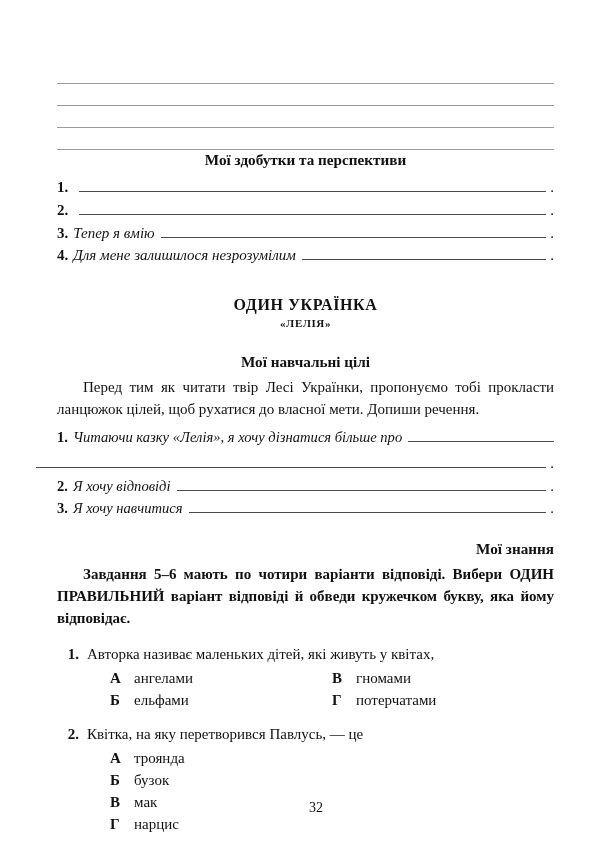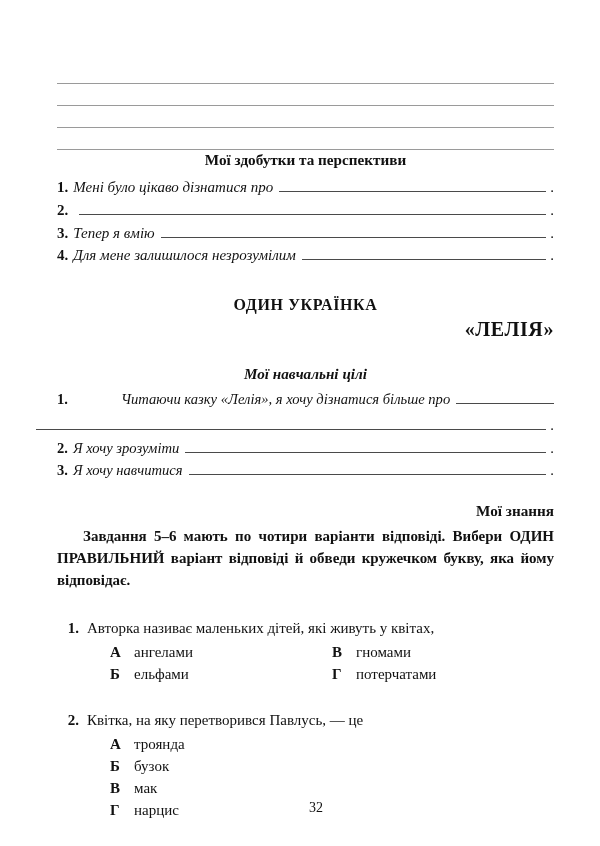--- a/index.html
+++ b/index.html
@@ -44,33 +44,33 @@
     top: 150px;
     width: 497px;
   }
 
   .center-head {
     text-align: center;
     font-weight: bold;
     font-size: 15.2px;
     line-height: 1.25;
   }
-  .head-gap-top { margin-top: 22px; font-style: italic; }
+  .head-gap-top { margin-top: 22px; }
 
   .work-title {
     text-align: center;
     font-weight: bold;
     font-size: 16px;
     letter-spacing: 0.6px;
     line-height: 1.3;
   }
   .work-subtitle {
-    text-align: right;
-    font-weight: bold;
-    font-size: 20px;
+    text-align: center;
+    font-weight: bold;
+    font-size: 11px;
     letter-spacing: 0.6px;
     line-height: 1.3;
   }
 
   
   .fill-list {
     margin: 7px 0 0 0;
     padding: 0;
     list-style: none;
   }
@@ -160,21 +160,21 @@
     line-height: 1.4;
     margin-bottom: 3px;
   }
   .mc-question .qnum {
     font-weight: bold;
     width: 22px;
     flex: 0 0 22px;
     text-align: right;
     margin-right: 8px;
   }
-  .mc-question .qtext { flex: 1 1 auto; margin-top: 12px; }
+  .mc-question .qtext { flex: 1 1 auto; }
 
   .opts-two-col {
     display: flex;
     margin-left: 53px;
   }
   .opts-two-col .col { width: 245px; }
 
   .opts-one-col { margin-left: 53px; }
 
   .opt {
@@ -215,21 +215,20 @@
     <div class="ruled-line"></div>
   </div>
 
   <div class="content">
 
     <div class="center-head">Мої здобутки та перспективи</div>
 
     <ul class="fill-list">
       <li class="fill-item">
         <span class="num">1.</span>
-        <span class="txt">Мені було цікаво дізнатися про</span>
         <span class="blank"></span>
         <span class="dot">.</span>
       </li>
       <li class="fill-item">
         <span class="num">2.</span>
         <span class="blank"></span>
         <span class="dot">.</span>
       </li>
       <li class="fill-item">
         <span class="num">3.</span>
@@ -245,36 +244,37 @@
       </li>
     </ul>
 
     <div style="margin-top:28px;">
       <div class="work-title">ОДИН УКРАЇНКА</div>
       <div class="work-subtitle">«ЛЕЛІЯ»</div>
     </div>
 
     <div class="center-head head-gap-top">Мої навчальні цілі</div>
 
+    <p class="para">Перед тим як читати твір Лесі Українки, пропонуємо тобі прокласти ланцюжок цілей, щоб рухатися до власної мети. До­пиши речення.</p>
 
     <ul class="fill-list goals">
       <li class="fill-item-wrap">
         <div class="row1">
           <span class="num" style="font-weight:bold;margin-right:5px;">1.</span>
-          <span class="txt" style="font-style:italic;margin-left:48px;">Читаючи казку «Лелія», я хочу дізнатися більше про</span>
+          <span class="txt" style="font-style:italic;">Читаючи казку «Лелія», я хочу дізнатися більше про</span>
           <span class="stub"></span>
         </div>
         <div class="row2">
           <span class="blank-full"></span>
           <span class="dot">.</span>
         </div>
       </li>
       <li class="fill-item">
         <span class="num">2.</span>
-        <span class="txt">Я хочу зрозуміти</span>
+        <span class="txt">Я хочу відповіді</span>
         <span class="blank"></span>
         <span class="dot">.</span>
       </li>
       <li class="fill-item">
         <span class="num">3.</span>
         <span class="txt">Я хочу навчитися</span>
         <span class="blank"></span>
         <span class="dot">.</span>
       </li>
     </ul>

